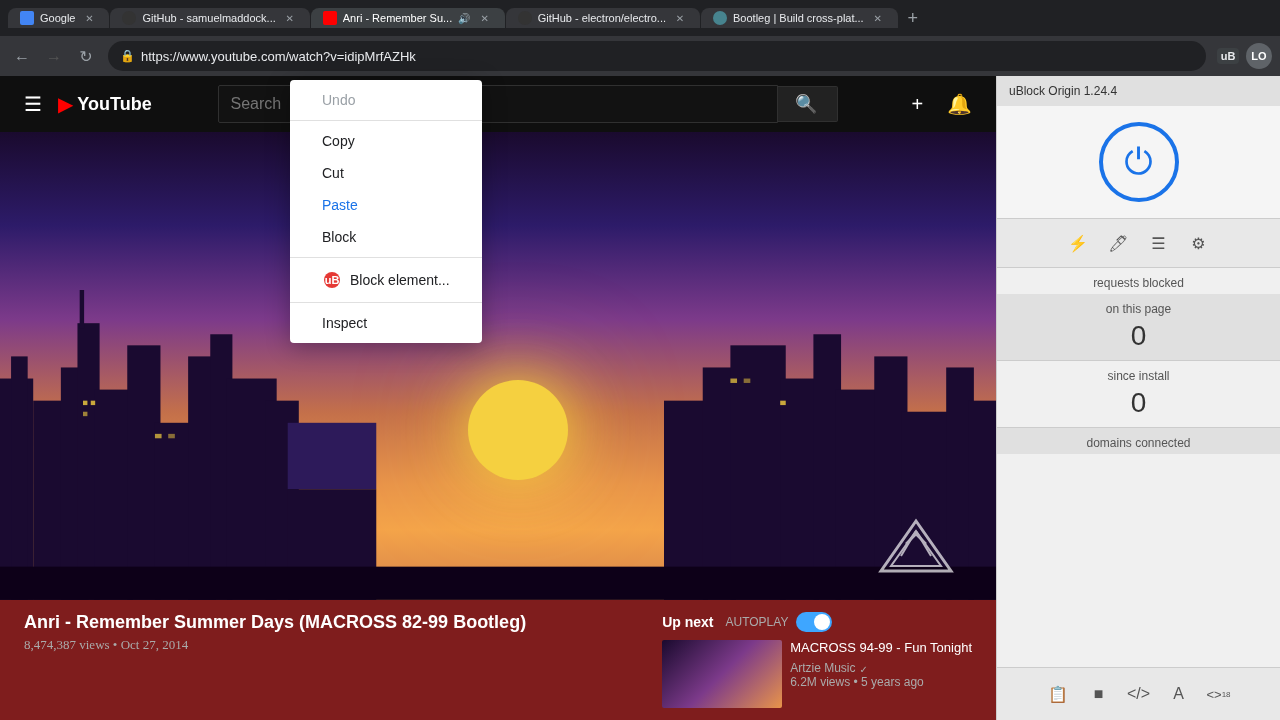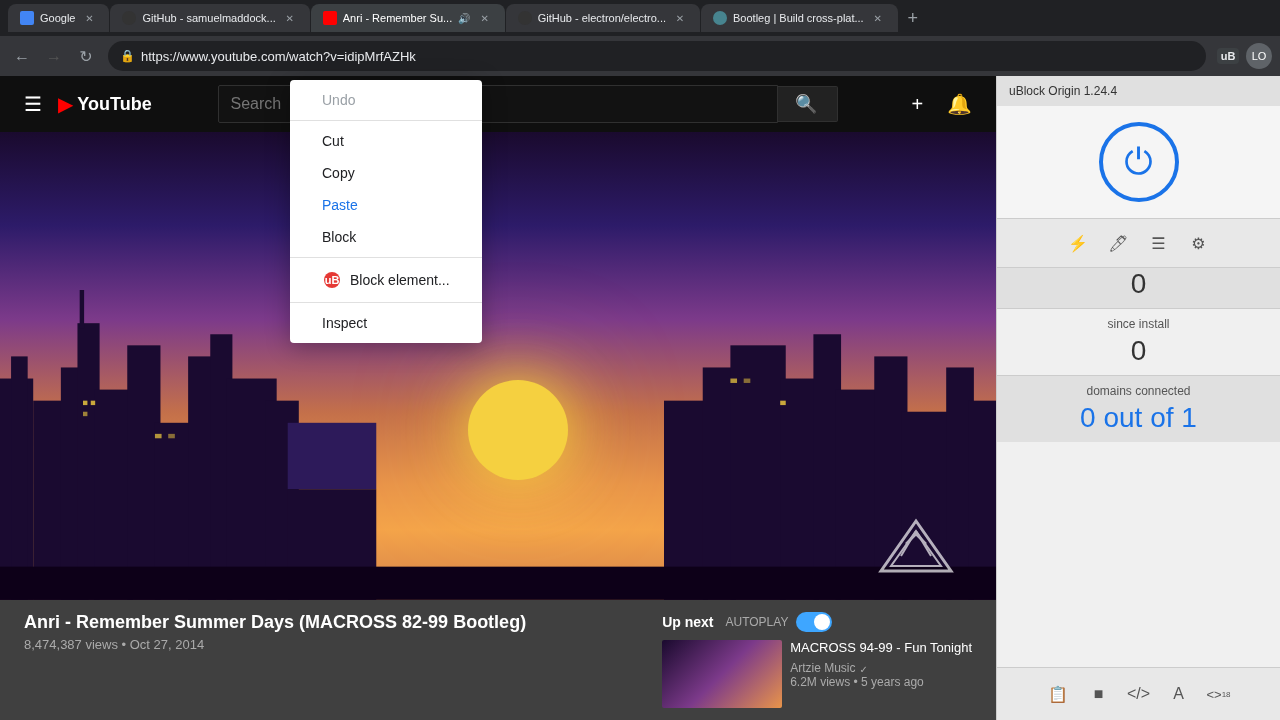--- a/index.html
+++ b/index.html
@@ -4,21 +4,21 @@
   <style>
     * { margin: 0; padding: 0; box-sizing: border-box; }
     body { width: 1280px; height: 720px; overflow: hidden; font-family: Arial, sans-serif; background: #202124; }
 
     
     .tab-bar {
       display: flex; align-items: center; height: 36px; background: #202124;
       padding: 0 8px; gap: 0;
     }
     .tab {
-      display: flex; align-items: center; height: 28px; padding: 0 12px;
+      display: flex; align-items: center; height: 20px; padding: 0 12px;
       border-radius: 8px 8px 0 0; font-size: 12px; color: #e8eaed;
       max-width: 200px; min-width: 100px; position: relative; cursor: pointer;
       background: #35363a; gap: 6px; margin-right: 1px;
     }
     .tab.active { background: #35363a; color: #fff; }
     .tab-favicon { width: 14px; height: 14px; border-radius: 2px; flex-shrink: 0; }
     .tab-title { flex: 1; overflow: hidden; text-overflow: ellipsis; white-space: nowrap; font-size: 11px; }
     .tab-close { width: 16px; height: 16px; border-radius: 50%; display: flex; align-items: center; justify-content: center; font-size: 10px; color: #9aa0a6; flex-shrink: 0; }
     .tab.active { background: #3c4043; }
     .tab-audio-icon { font-size: 10px; }
@@ -91,35 +91,35 @@
 
     
     .sun {
       position: absolute; bottom: 120px; left: 50%; transform: translateX(-30px);
       width: 100px; height: 100px; background: #f5d040; border-radius: 50%;
       box-shadow: 0 0 60px #f5d040, 0 0 120px rgba(245,208,64,0.4);
     }
 
     
     .video-info-bar {
-      background: #404040; padding: 12px 24px 0; height: 120px;
+      background: #7f1d1d; padding: 12px 24px 0; height: 120px;
     }
     .video-title-row { display: flex; align-items: flex-start; justify-content: space-between; }
     .video-title { color: #fff; font-size: 18px; font-weight: 600; flex: 1; }
     .autoplay-area { display: flex; align-items: center; gap: 8px; }
     .autoplay-label { color: #aaa; font-size: 12px; }
     .toggle-on {
       width: 36px; height: 20px; background: #3ea6ff; border-radius: 10px;
       position: relative; cursor: pointer;
     }
     .toggle-knob {
       width: 16px; height: 16px; background: #fff; border-radius: 50%;
       position: absolute; right: 2px; top: 2px;
     }
-    .video-meta { color: #aaa; font-size: 13px; margin-top: 4px; }
+    .video-meta { color: #aaa; font-size: 13px; margin-top: 4px; font-family: Liberation Serif, serif; }
     .video-actions { display: flex; align-items: center; gap: 16px; margin-top: 8px; }
     .action-btn {
       display: flex; align-items: center; gap: 6px; color: #aaa; font-size: 13px;
       cursor: pointer; padding: 6px 12px; border-radius: 2px; background: transparent;
       border: none;
     }
     .more-btn { color: #aaa; font-size: 20px; cursor: pointer; padding: 6px; }
     .rec-card { display: flex; gap: 8px; margin-top: 8px; }
     .rec-thumb { width: 120px; height: 68px; background: #1a1a2e; flex-shrink: 0; border-radius: 2px; overflow: hidden; position: relative; }
     .rec-thumb-inner { width: 100%; height: 100%; background: linear-gradient(135deg, #1a0a2e, #7c3a8a, #e8944a); }
@@ -234,21 +234,21 @@
       <div class="nav-btn">↻</div>
     </div>
     <div class="url-bar">
       <span class="url-lock">🔒</span>
       <span class="url-text">https://www.youtube.com/watch?v=idipMrfAZHk</span>
     </div>
     <div class="ext-area">
       <div class="ext-btn">
         <span class="ublock-badge">uB</span>
       </div>
-      <div class="nav-btn" style="background:#5f6368; border-radius:50%; width:26px; height:26px; font-size:11px; color:#fff;">LO</div>
+      <div class="nav-btn" style="background:#5f6368; border-radius:50%; width:26px; height:26px; font-size:11px; color:#fff;font-weight:bold;">LO</div>
     </div>
   </div>
 
 </div>
 
 <div class="page-content">
 
   <div class="youtube-area">
 
     <div class="yt-header">
@@ -403,55 +403,58 @@
         <span class="power-icon">⏻</span>
       </div>
     </div>
     <div class="ublock-toolbar">
       <div class="ublock-tool-btn">⚡</div>
       <div class="ublock-tool-btn">🖊</div>
       <div class="ublock-tool-btn">☰</div>
       <div class="ublock-tool-btn">⚙</div>
     </div>
     <div class="ublock-stats">
+      <div class="stat-section">
+        <div class="stat-label">requests blocked</div>
+      </div>
       <div style="background:#e0e0e0; padding: 0 16px;">
+        <div class="stat-label">on this page</div>
         <div class="stat-number">0</div>
       </div>
       <div style="height:1px; background:#ccc;"></div>
       <div style="padding: 0 16px;">
         <div class="stat-label">since install</div>
         <div class="stat-number">0</div>
       </div>
       <div style="height:1px; background:#ccc;"></div>
       <div style="background:#e0e0e0; padding: 0 16px;">
         <div class="stat-label">domains connected</div>
-        <div class="stat-highlight">0 out of 1</div>
       </div>
     </div>
     <div class="ublock-footer-toolbar">
       <div class="ublock-footer-btn">📋</div>
       <div class="ublock-footer-btn">■</div>
       <div class="ublock-footer-btn">&lt;/&gt;</div>
       <div class="ublock-footer-btn">A</div>
       <div class="ublock-footer-btn" style="font-size:13px;">&lt;&gt;<sub style="font-size:8px;">18</sub></div>
     </div>
   </div>
 
 </div>
 
 <div class="context-menu">
   <div class="ctx-item disabled">
     <span>Undo</span>
   </div>
   <div class="ctx-separator"></div>
   <div class="ctx-item">
+    <span>Copy</span>
+  </div>
+  <div class="ctx-item">
     <span>Cut</span>
-  </div>
-  <div class="ctx-item">
-    <span>Copy</span>
   </div>
   <div class="ctx-item active" style="color:#1a73e8;">
     <span>Paste</span>
   </div>
   <div class="ctx-item">
     <span>Block</span>
   </div>
   <div class="ctx-separator"></div>
   <div class="ctx-item">
     <div class="ctx-icon">

